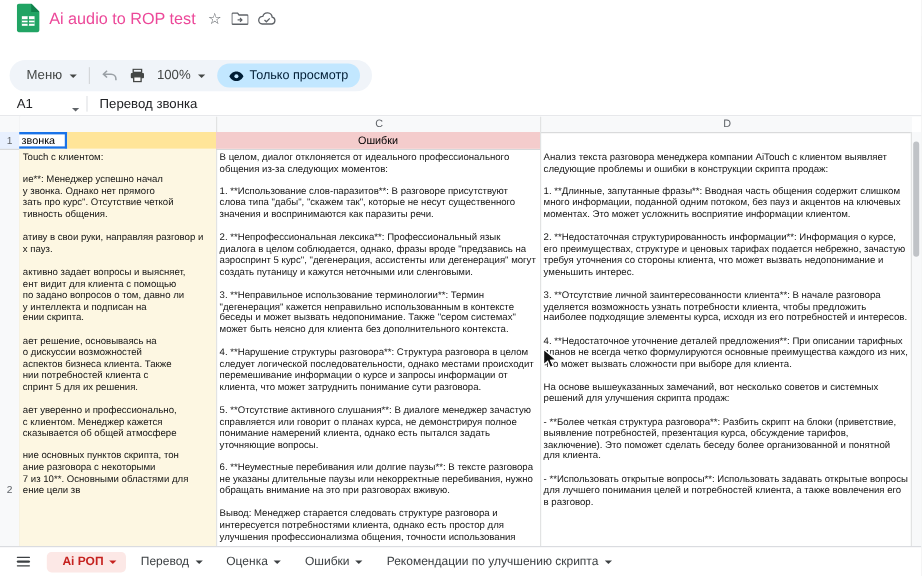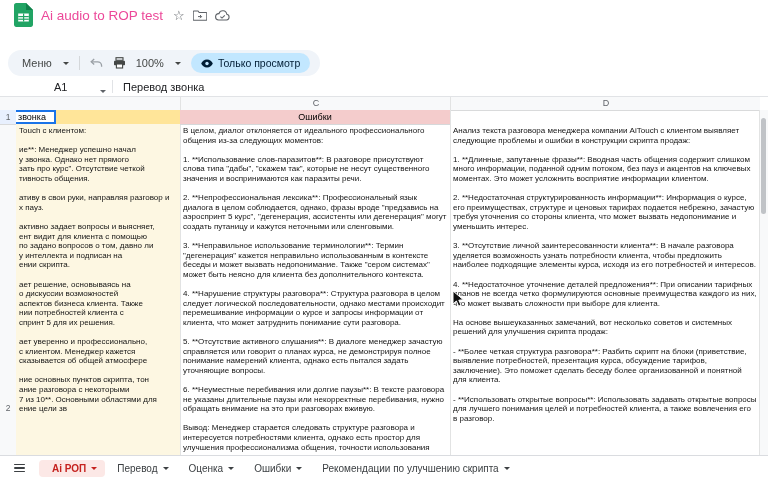--- a/index.html
+++ b/index.html
@@ -13,29 +13,29 @@
   .star{font-size:13px;margin-left:2px;}
 
   
   .menubar{position:absolute;top:29px;left:26px;right:0;height:19px;display:flex;align-items:center;}
   .menu-item{font-size:11.5px;color:#1f1f1f;padding:1px 7px;border-radius:8px;cursor:default;}
   .menu-item.hl{background:#ececec;}
 
   
   .toolbar{position:absolute;top:50px;left:8px;right:8px;height:26px;display:flex;align-items:center;}
   .toolbar-pill{display:flex;align-items:center;height:26px;background:#f0f4f9;border-radius:13px;padding:0 10px 0 14px;gap:10px;}
-  .tbtn{display:flex;align-items:center;font-size:11px;color:#444746;gap:8px;}
+  .tbtn{display:flex;align-items:center;font-size:11px;color:#444746;gap:3px;}
   .tb-sep{width:1px;height:14px;background:#d4d7da;}
   .caret{display:inline-block;width:0;height:0;border-left:3px solid transparent;border-right:3px solid transparent;border-top:3.5px solid currentColor;margin-left:3px;}
   .chip-view{display:flex;align-items:center;gap:5px;background:#c2e7ff;color:#001d35;font-size:10.5px;
              border-radius:13px;padding:4px 10px;white-space:nowrap;}
 
   
   .formulabar{position:absolute;top:77px;left:0;right:0;height:19px;display:flex;align-items:center;border-bottom:1px solid #e1e3e6;background:#fff;}
-  .name-box{width:52px;display:flex;align-items:flex-end;justify-content:space-between;padding:0 6px 0 14px;font-size:11px;color:#202124;margin-left:40px;}
+  .name-box{width:52px;display:flex;align-items:flex-end;justify-content:space-between;padding:0 6px 0 14px;font-size:11px;color:#202124;}
   .fb-sep{width:1px;height:13px;background:#e1e3e6;margin-right:10px;}
   .fb-value{font-size:11px;color:#202124;}
 
   
   .grid{position:absolute;top:97px;left:0;right:0;bottom:24px;background:#fff;overflow:hidden;}
   .col-strip{position:absolute;top:0;left:16px;right:8px;height:13px;background:#f8f9fa;border-bottom:1px solid #d9dadb;}
   .col-letter{position:absolute;top:0;height:13px;line-height:13px;text-align:center;font-size:9px;color:#5f6368;border-left:1px solid #e2e3e3;}
   .corner{position:absolute;top:0;left:0;width:16px;height:13px;background:#f8f9fa;border-right:1px solid #d9dadb;border-bottom:1px solid #d9dadb;}
   .gutter{position:absolute;top:13px;left:0;width:16px;bottom:0;background:#f8f9fa;border-right:1px solid #d9dadb;}
   .rownum{position:absolute;left:0;width:16px;text-align:center;font-size:8.5px;color:#5f6368;}

